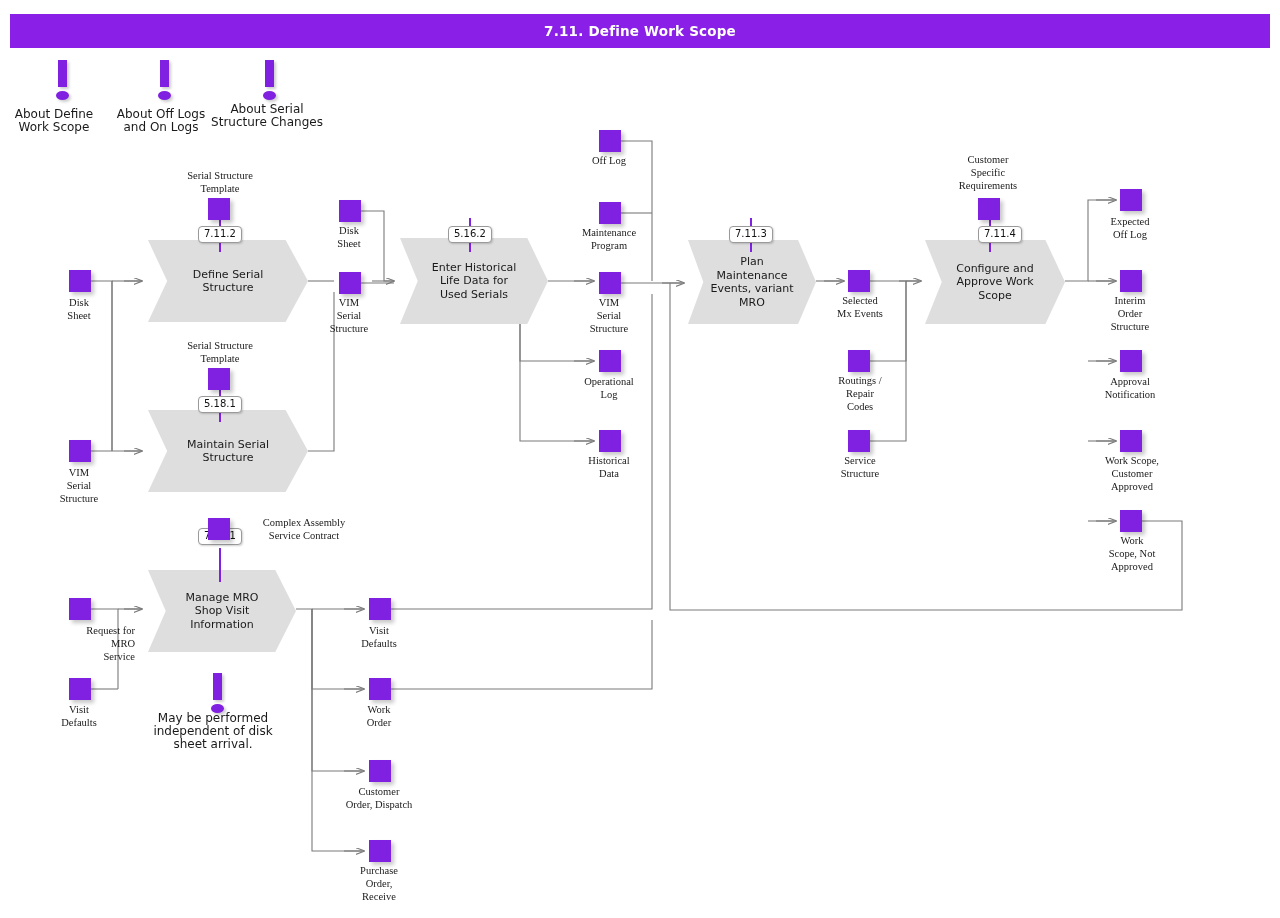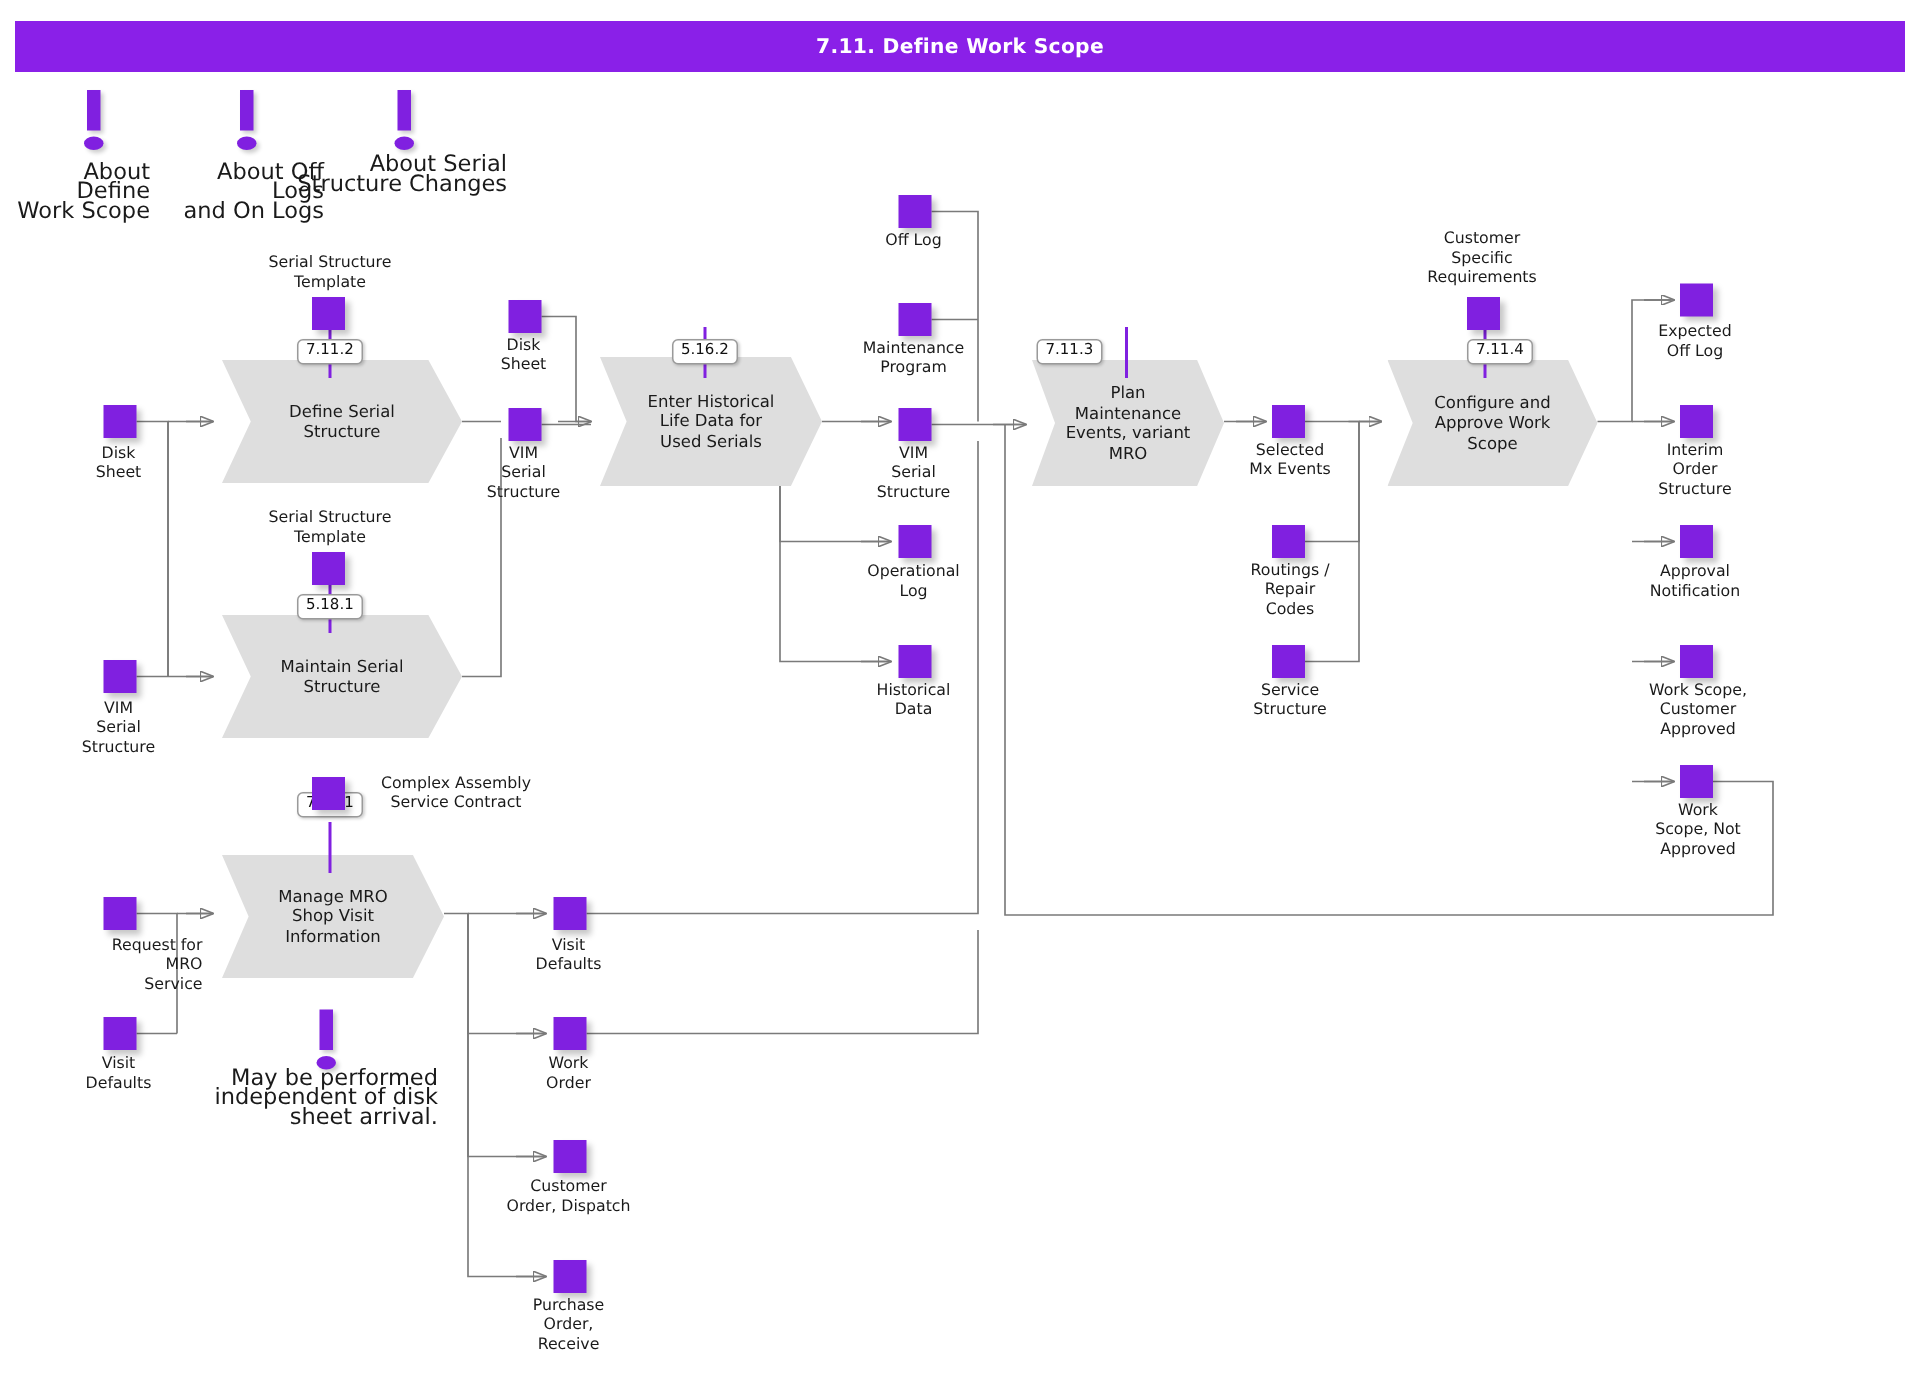--- a/index.html
+++ b/index.html
@@ -20,21 +20,21 @@
   }
 
   
   svg#wires{position:absolute;left:0;top:0;width:1280px;height:918px;pointer-events:none;}
   svg#wires path,svg#wires line{fill:none;stroke:#7a7a7a;stroke-width:1.1;}
 
   
   .obj{position:absolute;width:22px;height:22px;background:#8020E0;
        box-shadow:3px 3px 4px rgba(0,0,0,.22);}
   .objlabel{position:absolute;text-align:center;font-size:10.5px;color:#1a1a1a;
-       line-height:13px;white-space:pre-line;}
+       line-height:13px;white-space:pre-line;font-family:Liberation Serif, serif;}
 
   
   .proc{position:absolute;background:#dedede;color:#1a1a1a;
         display:flex;align-items:center;justify-content:center;
         text-align:center;font-size:11px;line-height:13.5px;
         clip-path:polygon(0 0, 86% 0, 100% 50%, 86% 100%, 0 100%, 12% 50%);
         filter:drop-shadow(3px 3px 3px rgba(0,0,0,.22));
         white-space:pre-line;padding:0 4px;box-sizing:border-box;}
 
   
@@ -43,21 +43,21 @@
         padding:1px 5px 2px 5px;line-height:12px;
         box-shadow:1px 1px 2px rgba(0,0,0,.18);white-space:nowrap;}
   .chipstem{position:absolute;width:1.5px;background:#8020E0;}
 
   
   .bang{position:absolute;}
   .bang .bar{position:absolute;left:6px;top:0;width:9px;height:27px;
        background:#8020E0;box-shadow:2px 2px 3px rgba(0,0,0,.2);}
   .bang .dot{position:absolute;left:4px;top:31px;width:13px;height:9px;
        border-radius:50%;background:#8020E0;box-shadow:2px 2px 3px rgba(0,0,0,.2);}
-  .notetext{position:absolute;text-align:right;font-size:15px;
+  .notetext{position:absolute;text-align:center;font-size:12px;
        color:#1a1a1a;line-height:13px;white-space:pre-line;}
 </style>
 </head>
 <body>
 
 <div id="canvas">
 
   <div class="titlebar">
     <span>7.11. Define Work Scope</span>
   </div>
@@ -139,21 +139,21 @@
       <div class="proc" style="left: 400px; top: 238px; width: 148px; height: 86px;">Enter Historical
 Life Data for
 Used Serials</div>
       <div class="chipstem" style="left: 469px; top: 218px; height: 34px;"></div>
       <div class="chip" style="left: 448px; top: 226px;">5.16.2</div>
       <div class="proc" style="left: 688px; top: 240px; width: 128px; height: 84px;">Plan
 Maintenance
 Events, variant
 MRO</div>
       <div class="chipstem" style="left: 750px; top: 218px; height: 34px;"></div>
-      <div class="chip" style="left: 691px; top: 226px;">7.11.3</div>
+      <div class="chip" style="left: 729px; top: 226px;">7.11.3</div>
       <div class="proc" style="left: 925px; top: 240px; width: 140px; height: 84px;">Configure and
 Approve Work
 Scope</div>
       <div class="chipstem" style="left: 989px; top: 218px; height: 34px;"></div>
       <div class="chip" style="left: 968px; top: 226px; margin-left: 10px;">7.11.4</div>
       <div class="proc" style="left: 148px; top: 570px; width: 148px; height: 82px;">Manage MRO
 Shop Visit
 Information</div>
       <div class="chipstem" style="left: 219px; top: 548px; height: 34px;"></div>
       <div class="chip" style="left: 198px; top: 528px;">7.11.1</div>

